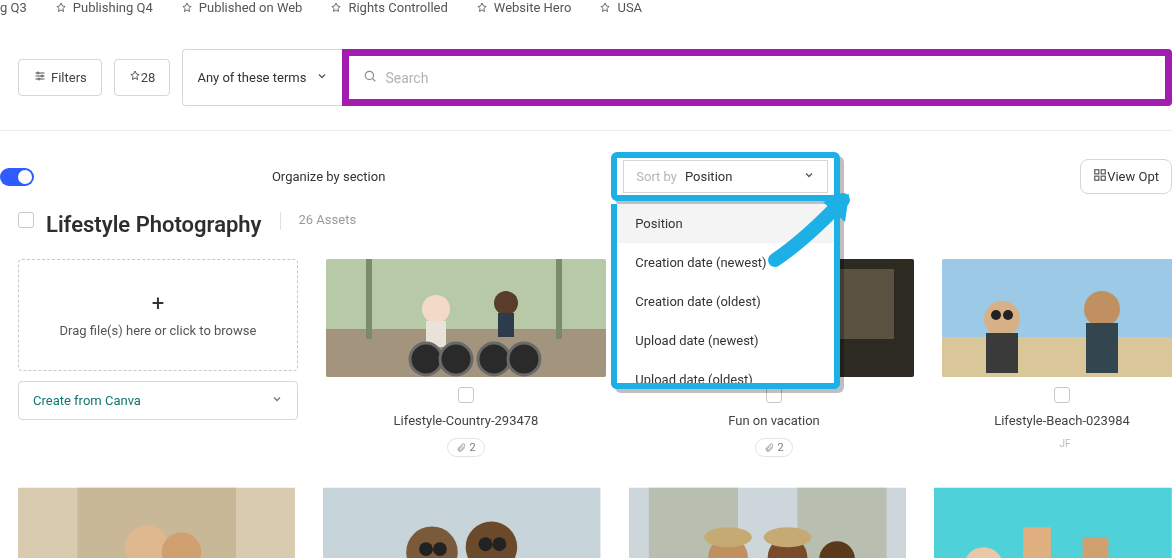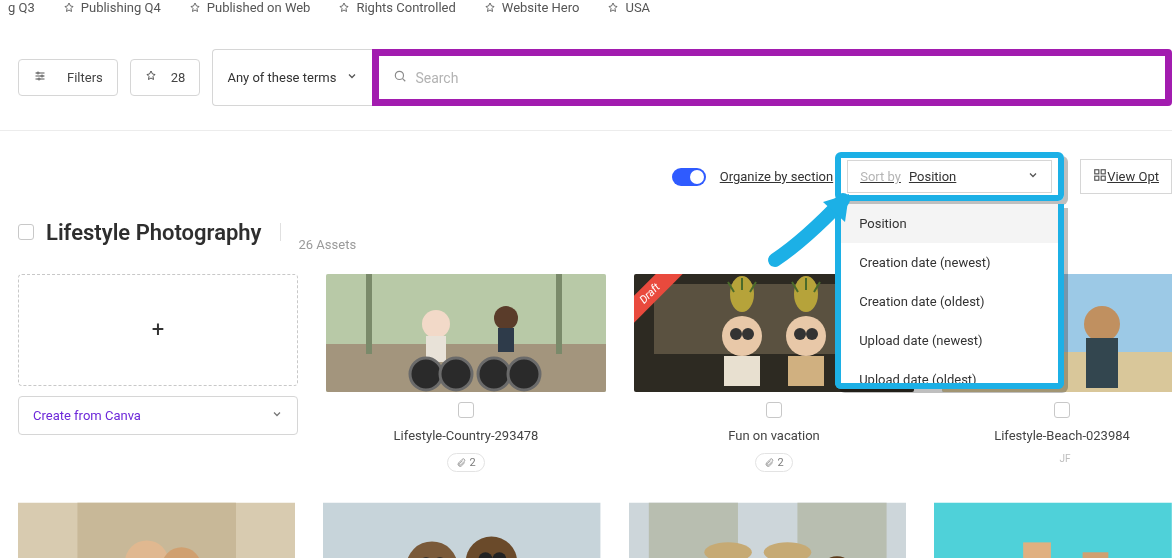--- a/index.html
+++ b/index.html
@@ -1,74 +1,74 @@
 <!DOCTYPE html>
 <html><head>
 <meta charset="utf-8">
 <style>
   * { box-sizing: border-box; margin: 0; padding: 0; font-family: -apple-system, BlinkMacSystemFont, "Segoe UI", Roboto, Helvetica, Arial, sans-serif; }
   body { background: #fff; color: #333; width: 1172px; height: 558px; overflow: hidden; position: relative; }
 
   
-  .tags-row { display: flex; gap: 28px; padding: 0 0 14px 0; font-size: 13px; color: #555; border-bottom: 0; margin-left: 8px; }
+  .tags-row { display: flex; gap: 28px; padding: 0 0 14px 0; font-size: 13px; color: #555; border-bottom: 0; }
   .tags-row .tag { display: flex; align-items: center; gap: 6px; cursor: pointer; white-space: nowrap; }
   .tags-row .pin-icon svg { display: block; }
 
   
   .toolbar { display: flex; align-items: center; gap: 12px; padding: 20px 0 24px 18px; border-bottom: 1px solid #ececec; }
-  .btn-box { border: 1px solid #d6d6d6; border-radius: 4px; background: #fff; padding: 10px 14px; display: flex; align-items: center; gap: 20px; font-size: 13px; color: #444; cursor: pointer; }
+  .btn-box { border: 1px solid #d6d6d6; border-radius: 4px; background: #fff; padding: 10px 14px; display: flex; align-items: center; gap: 4px; font-size: 13px; color: #444; cursor: pointer; }
   .btn-box.filters { }
-  .btn-box.pins { gap: 14px; }
+  .btn-box.pins { gap: 0; }
   .scope-select { border: 1px solid #d6d6d6; border-radius: 4px 0 0 4px; padding: 20px 14px; font-size: 13px; display: flex; align-items: center; gap: 10px; cursor: pointer; border-right: none; }
   .search-wrap { flex: 1; display: flex; align-items: center; border: 7px solid #a21caf; border-radius: 0 4px 4px 0; padding: 10px 14px; }
   .search-wrap input { border: none; outline: none; font-size: 14px; width: 100%; color: #333; margin-left: 8px; }
   .search-wrap input::placeholder { color: #b3b3b3; }
   .icon-search { color: #7a7a7a; }
 
   
-  .section-controls { display: flex; align-items: center; gap: 14px; padding: 28px 0 10px 0; justify-content: flex-end; position: relative; text-decoration: underline; }
+  .section-controls { display: flex; align-items: center; gap: 14px; padding: 28px 0 10px 0; justify-content: space-between; position: relative; }
   .toggle { width: 34px; height: 18px; background: #2f5bff; border-radius: 9px; position: relative; cursor: pointer; }
   .toggle .knob { position: absolute; right: 2px; top: 2px; width: 14px; height: 14px; background: #fff; border-radius: 50%; }
   .toggle-label { font-size: 13px; color: #333; }
 
   .sort-wrap { position: relative; border: 1px solid #d6d6d6; border-radius: 0; padding: 8px 12px; display: flex; align-items: center; gap: 8px; font-size: 13px; cursor: pointer; min-width: 205px; }
   .sort-wrap .sort-label { color: #b5b5b5; }
   .sort-wrap .sort-value { color: #333; flex: 1; }
 
   .highlight-frame { position: absolute; border: 6px solid #1CB0E6; border-radius: 6px; pointer-events: none; top: -8px; left: -12px; right: -12px; bottom: -8px; box-shadow: 4px 4px 0 rgba(0,0,0,0.25); }
   .sort-holder { position: relative; display: inline-block; margin-right: 14px; }
 
-  .view-options { border: 1px solid #d6d6d6; border-radius: 0; padding: 8px 12px; display: flex; align-items: center; gap: 0; font-size: 13px; cursor: pointer; }
+  .view-options { border: 1px solid #d6d6d6; border-radius: 8px; padding: 8px 12px; display: flex; align-items: center; gap: 0; font-size: 13px; cursor: pointer; }
 
   
   .dropdown { position: absolute; top: 44px; left: -12px; right: -12px; background: #fff; border: 6px solid #1CB0E6; border-top: none; border-radius: 0 0 6px 6px; box-shadow: 4px 4px 0 rgba(0,0,0,0.25); z-index: 50; padding-bottom: 4px; overflow: hidden; max-height: 185px; }
   .dropdown-inner { overflow-y: auto; max-height: 180px; }
   .dropdown .opt { padding: 12px 18px; font-size: 13px; color: #333; cursor: pointer; white-space: nowrap; }
   .dropdown .opt.selected { background: #f4f4f4; }
   .dropdown-inner::-webkit-scrollbar { width: 6px; }
   .dropdown-inner::-webkit-scrollbar-thumb { background: #d0d0d0; border-radius: 3px; }
 
   
   .arrow-anno { position: absolute; left: 765px; top: 190px; pointer-events: none; z-index: 60; }
 
   
-  .section-header { display: flex; align-items: center; gap: 12px; padding: 8px 0 14px 18px; }
+  .section-header { display: flex; align-items: flex-start; gap: 12px; padding: 8px 0 14px 18px; }
   .section-header .chk { width: 16px; height: 16px; border: 1px solid #c8c8c8; border-radius: 3px; cursor: pointer; }
   .section-header h2 { font-size: 22px; font-weight: 600; color: #2e2e2e; }
   .section-header .divider { width: 1px; height: 18px; background: #e0e0e0; margin: 0 6px; }
-  .section-header .asset-count { font-size: 13px; color: #9a9a9a; margin-top: 25px; }
+  .section-header .asset-count { font-size: 13px; color: #9a9a9a; }
 
   
   .grid { display: flex; gap: 28px; padding: 8px 0 0 18px; flex-wrap: nowrap; }
   .cell { width: 280px; display: flex; flex-direction: column; gap: 10px; }
 
   .dropzone { width: 280px; height: 112px; border: 1px dashed #c8c8c8; border-radius: 4px; display: flex; flex-direction: column; align-items: center; justify-content: center; gap: 8px; font-size: 13px; color: #555; cursor: pointer; }
   .dropzone .plus { font-size: 22px; color: #333; line-height: 1; }
 
-  .canva-btn { width: 280px; border: 1px solid #d6d6d6; border-radius: 4px; padding: 11px 14px; font-size: 13px; color: #6d28d9; display: flex; align-items: center; justify-content: space-between; cursor: pointer; }
+  .canva-btn { width: 280px; border: 1px solid #d6d6d6; border-radius: 4px; padding: 11px 14px; font-size: 13px; color: #0f766e; display: flex; align-items: center; justify-content: space-between; cursor: pointer; }
 
   .thumb { width: 280px; height: 118px; background: #e9e9e9; border-radius: 2px; position: relative; overflow: hidden; display: flex; align-items: center; justify-content: center; }
   .thumb .img-svg { width: 100%; height: 100%; }
   .draft-ribbon { position: absolute; top: 10px; left: -22px; background: #e94a3d; color: #fff; font-size: 11px; font-style: italic; padding: 3px 26px; transform: rotate(-45deg); }
 
   .asset-row { display: flex; align-items: center; gap: 10px; width: 280px; flex-direction: column; }
   .asset-row .chk { width: 16px; height: 16px; border: 1px solid #c8c8c8; border-radius: 3px; cursor: pointer; flex-shrink: 0; }
   .asset-row .name { font-size: 13px; color: #444; flex: 1; white-space: nowrap; overflow: hidden; text-overflow: ellipsis; }
   .asset-row .attach { display: flex; align-items: center; gap: 3px; border: 1px solid #e3e3e3; border-radius: 12px; padding: 2px 8px; font-size: 11px; color: #7a7a7a; }
   .asset-row .jp { font-size: 10px; color: #bdbdbd; margin-left: 6px; }
@@ -228,20 +228,21 @@
   <h2>Lifestyle Photography</h2>
   <div class="divider"></div>
   <span class="asset-count">26 Assets</span>
 </div>
 
 <div class="grid">
 
   <div class="cell">
     <div class="dropzone">
       <span class="plus">+</span>
+      <span>Drag file(s) here or click to browse</span>
     </div>
     <div class="canva-btn">
       <span>Create from Canva</span>
       <span class="chev">
         <svg width="12" height="12" viewBox="0 0 24 24" fill="none" stroke="#777" stroke-width="2.5">
             <polyline points="6 9 12 15 18 9"></polyline>
           </svg>
       </span>
     </div>
   </div>

